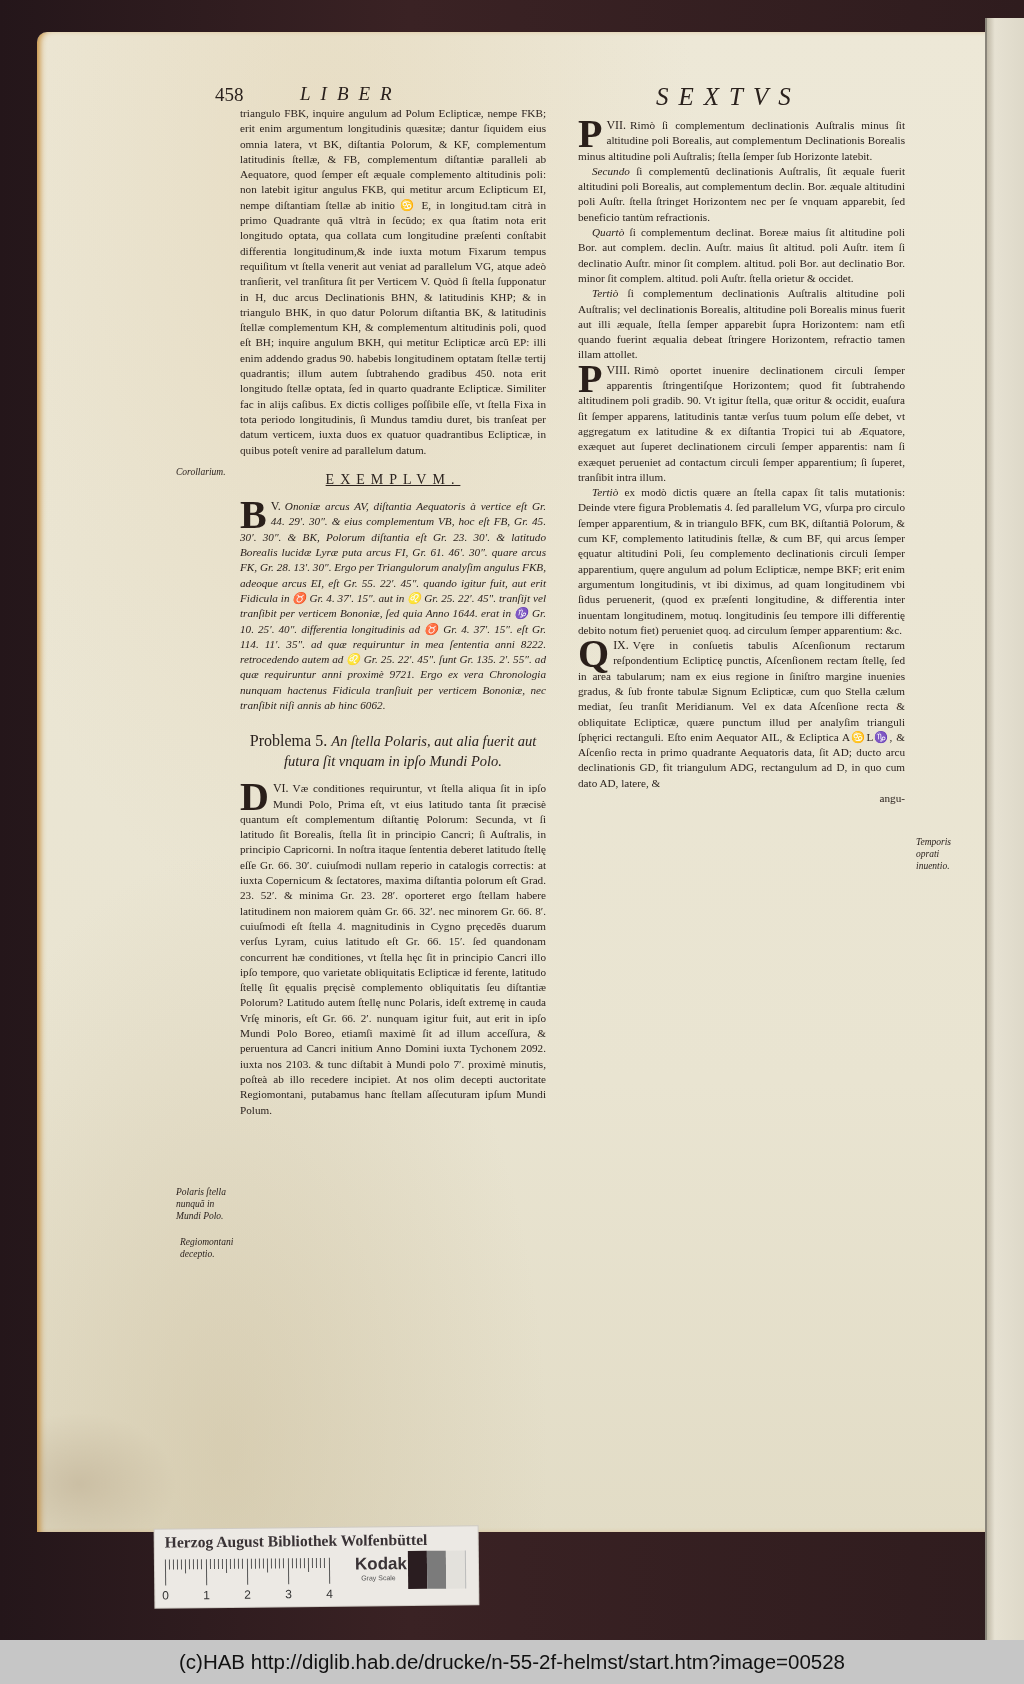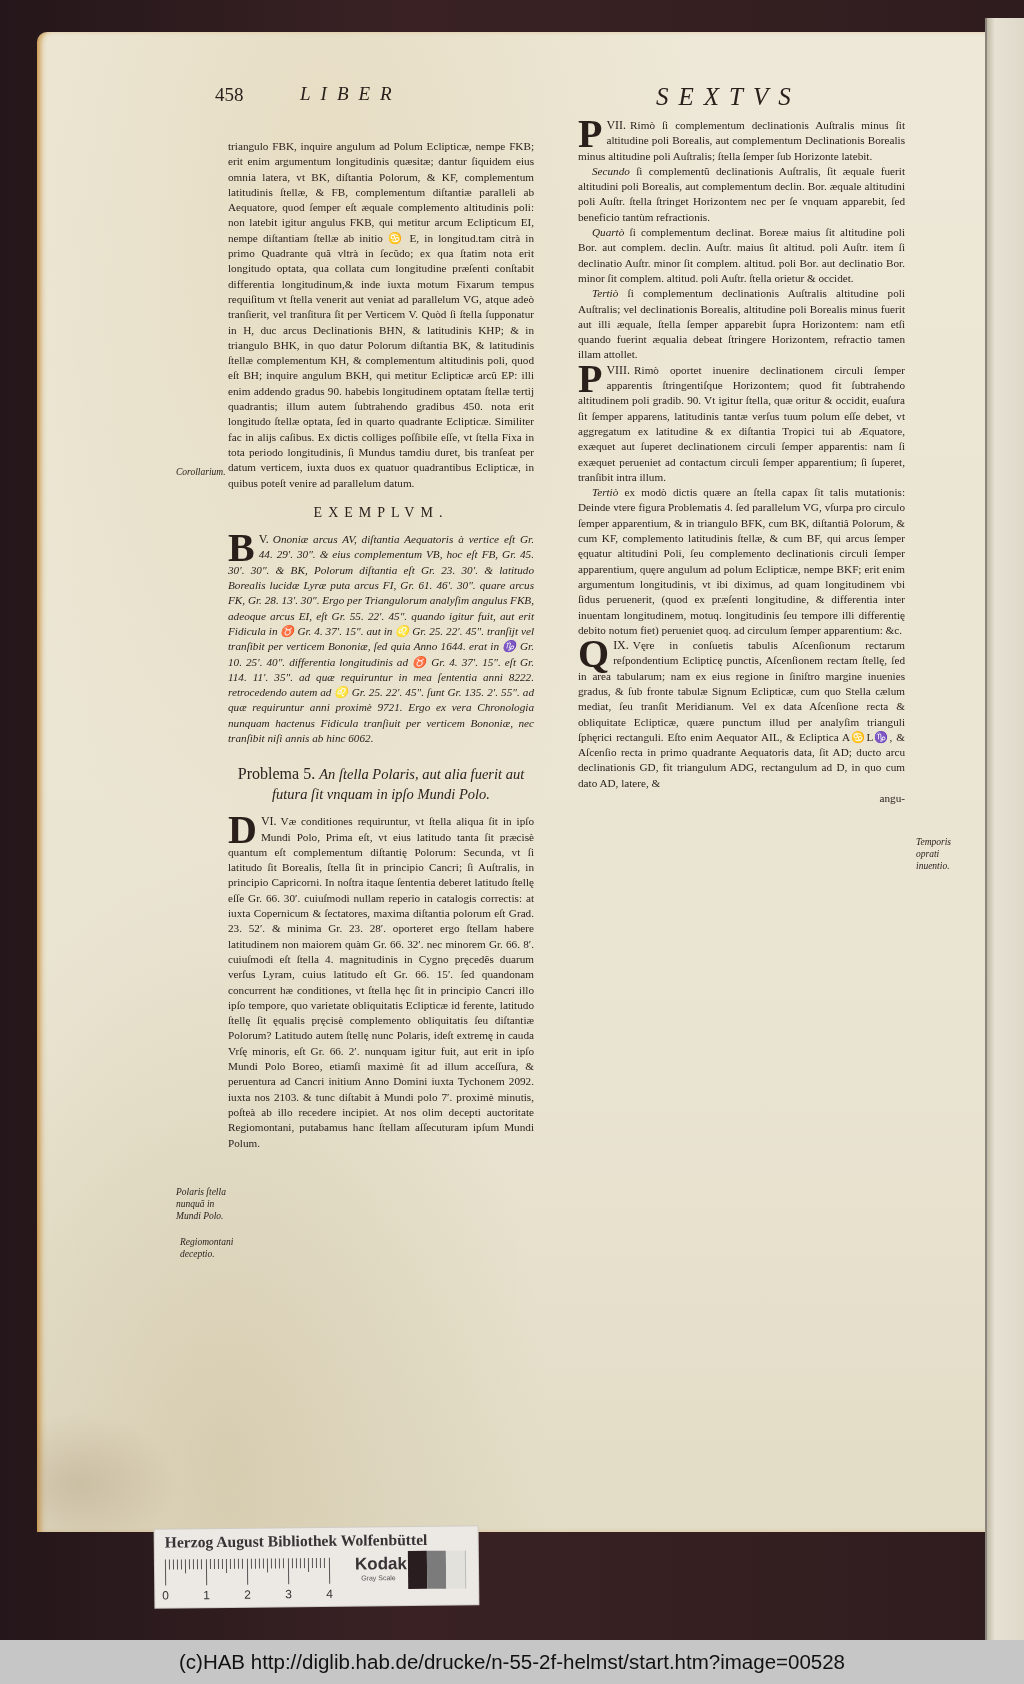--- a/index.html
+++ b/index.html
@@ -36,34 +36,34 @@
       color: #2a211d;
     }
     .pagenum { position: absolute; left: 215px; top: 0; font-size: 19px; }
     .running-left { position: absolute; left: 300px; top: -1px; font-size: 19px; font-style: italic; letter-spacing: 10px; }
     .running-right { position: absolute; left: 656px; top: -1px; font-size: 25px; font-style: italic; letter-spacing: 10px; }
 
     .col {
       position: absolute; color: #2b221e; font-size: 11.2px; line-height: 15.3px;
       text-align: justify;
     }
-    .col-left { left: 228px; top: 106px; width: 306px; margin-top: 33px; }
+    .col-left { left: 240px; top: 106px; width: 306px; }
     .col-right { left: 578px; top: 118px; width: 327px; }
     .col p { margin: 0; }
     .col p.indent { text-indent: 14px; font-family: Liberation Serif, serif; }
     .col i { font-style: italic; }
 
     .problem {
       text-align: center; font-size: 16px; line-height: 19px; margin: 10px 0 10px 0;
     }
     .problem .lbl { font-style: normal; }
     .problem .ttl { font-style: italic; font-size: 14.5px; }
 
     .section-head {
-      text-align: center; letter-spacing: 6px; font-size: 14px; margin: 14px 0 12px 0;
+      text-align: center; letter-spacing: 6px; font-size: 14px; margin: 14px 0 12px 0; text-decoration: underline;
     }
     .para { position: relative; }
     .numeral {
       font-size: 12px; margin-right: 4px;
     }
     .dropcap {
       float: left; font-size: 40px; line-height: 32px; margin: 0 4px 0 0; height: 30px;
       color: #2a1f1a; font-weight: bold;
     }
     .italic-block { font-style: italic; }

